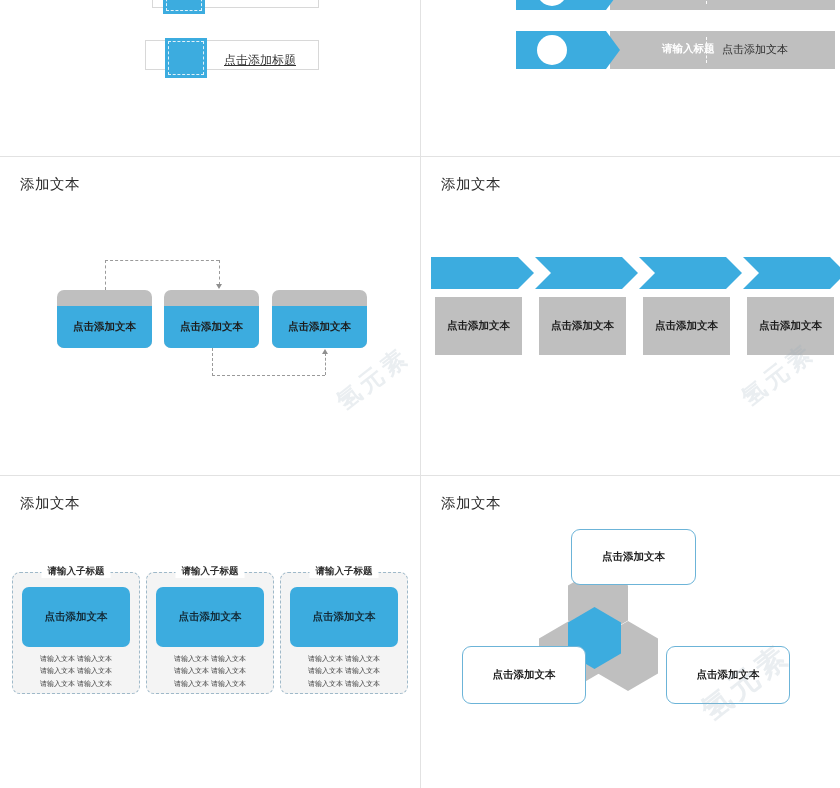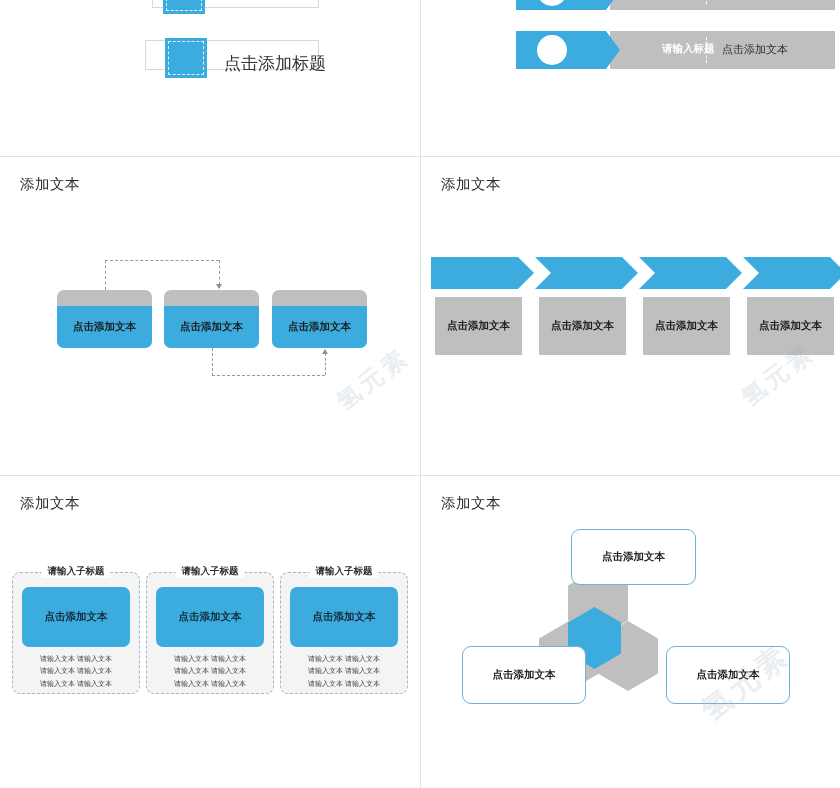--- a/index.html
+++ b/index.html
@@ -38,21 +38,21 @@
     position:absolute;border:1px solid #d8d8d8;background:#fff;
   }
   .tl-sq{
     position:absolute;background:#3cacdf;
   }
   .tl-sq:after{
     content:"";position:absolute;left:3px;top:3px;right:3px;bottom:3px;
     border:1px dashed rgba(255,255,255,.85);
   }
   .tl-label{
-    position:absolute;font-size:17px;color:#333;white-space:nowrap;
+    position:absolute;font-size:12px;color:#333;white-space:nowrap;text-decoration:underline;
   }
 
   
   .tr-row{position:absolute;height:38px;}
   .tr-grey{
     position:absolute;left:94px;top:0;width:225px;height:38px;background:#bfbfbf;
   }
   .tr-blue{
     position:absolute;left:0;top:0;width:104px;height:38px;background:#3cacdf;
     clip-path:polygon(0 0,90px 0,104px 50%,90px 100%,0 100%);

